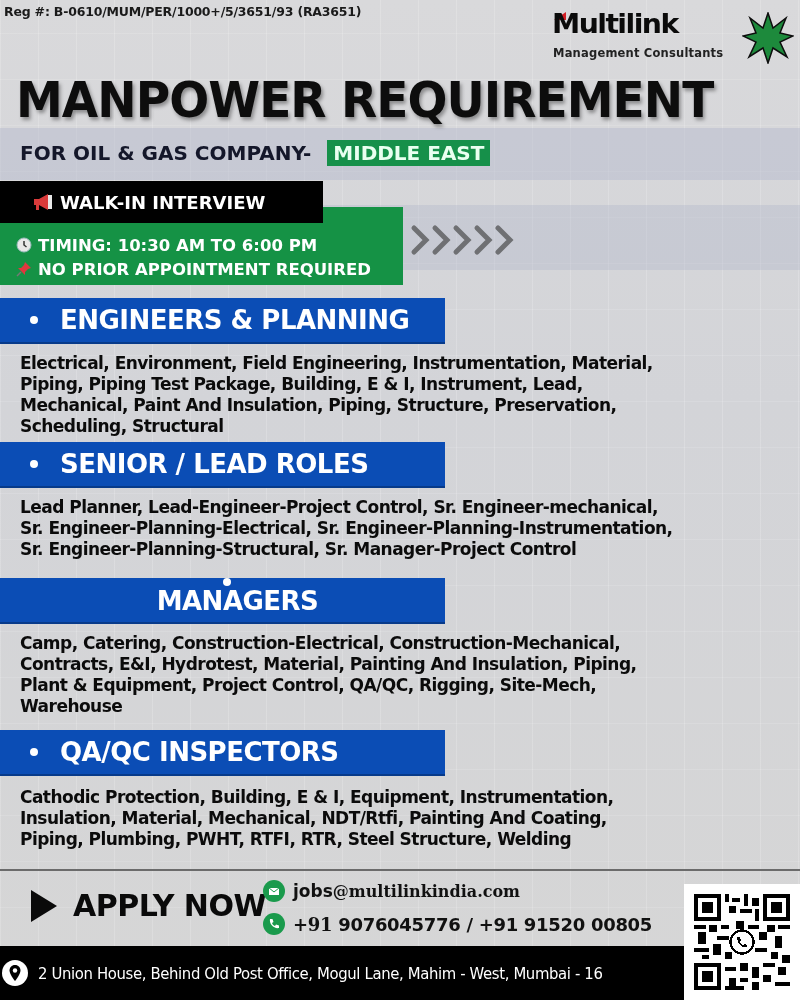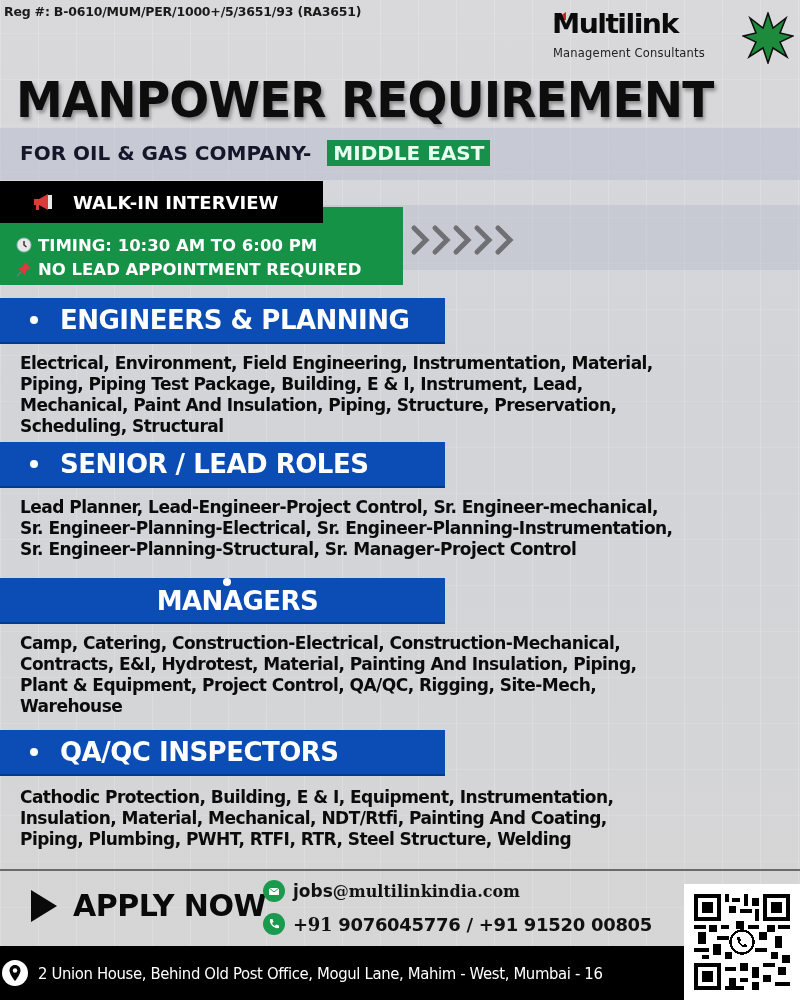--- a/index.html
+++ b/index.html
@@ -24,21 +24,21 @@
     }
     .logo { position: absolute; left: 550px; top: 6px; width: 248px; height: 60px; }
     .logo-word {
       position: absolute; left: 2px; top: 2px;
       font-family: "DejaVu Sans", sans-serif; font-weight: 900; font-size: 27px;
       color: #0b0b0b; letter-spacing: -1.5px; transform: scaleX(1.05); transform-origin: left;
     }
     .logo-red { position: absolute; left: 4px; top: 6px; width: 12px; height: 8px; background: #d31f26; clip-path: polygon(0 100%, 100% 0, 100% 100%); }
     .logo-sub {
       position: absolute; left: 3px; top: 40px;
-      font-family: "DejaVu Sans", sans-serif; font-size: 11.5px; font-weight: normal; color: #222; letter-spacing: 0.2px;
+      font-family: "DejaVu Sans", sans-serif; font-size: 11.5px; font-weight: bold; color: #222; letter-spacing: 0.2px;
     }
     .logo-star { position: absolute; left: 192px; top: 6px; width: 52px; height: 52px; }
     .title {
       position: absolute; left: 16px; top: 72px;
       font-family: "DejaVu Sans", sans-serif; font-weight: 900; font-size: 49px;
       color: #0d0d0d; letter-spacing: -1px; transform: scaleX(0.96); transform-origin: left;
       text-shadow: 2px 3px 4px rgba(0,0,0,0.35);
       white-space: nowrap;
     }
     .subtitle {
@@ -46,21 +46,21 @@
       font-family: "DejaVu Sans", sans-serif; font-weight: bold; font-size: 20px; color: #14172a;
       display: flex; align-items: center; white-space: nowrap;
     }
     .region {
       margin-left: 16px; background: #16904a; color: #e9fff0;
       padding: 1px 6px; font-size: 20px; font-weight: bold;
     }
     .walkin {
       position: absolute; left: 0; top: 181px; width: 323px; height: 42px;
       background: #000; color: #fff; font-weight: bold; font-size: 18px;
-      display: flex; align-items: center; padding-left: 32px; gap: 13px;
+      display: flex; align-items: center; padding-left: 32px;
     }
     .timing {
       position: absolute; left: 0; top: 207px; width: 403px; height: 78px;
       background: #159245; color: #fff; font-weight: bold; font-size: 16.5px;
       padding: 26px 0 7px 16px;
     }
     .timing-row { display: flex; align-items: center; height: 24px; white-space: nowrap; }
     .ico { display: inline-block; margin-right: 6px; }
     .chevrons { position: absolute; left: 410px; top: 224px; display: flex; gap: 1px; }
     .chev { width: 20px; height: 32px; }
@@ -127,21 +127,21 @@
       <circle cx="8" cy="8" r="7" fill="#e8e8e8" stroke="#9bb" stroke-width="1"></circle>
       <path d="M8 4 V8 L10.5 10" stroke="#333" stroke-width="1.5" fill="none"></path>
     </svg>
     <span>TIMING: 10:30 AM TO 6:00 PM</span>
   </div>
   <div class="timing-row">
     <svg class="ico" width="16" height="16" viewBox="0 0 16 16">
       <path d="M9 1 L15 7 L12 8 L9 11 L9 14 L2 7 L5 7 L8 4 Z" fill="#e0383e"></path>
       <path d="M5 11 L1 15" stroke="#777" stroke-width="1.5"></path>
     </svg>
-    <span>NO LEAD APPOINTMENT REQUIRED</span>
+    <span>NO PRIOR APPOINTMENT REQUIRED</span>
   </div>
 </div>
 
 <div class="walkin">
   <svg class="ico" width="22" height="18" viewBox="0 0 22 18">
     <path d="M2 6 H7 L16 1 V17 L7 12 H2 Z" fill="#d93a3a"></path>
     <rect x="16" y="2" width="4" height="14" fill="#e8e8e8"></rect>
     <rect x="4" y="12" width="3" height="5" fill="#d93a3a"></rect>
   </svg>
   <span>WALK-IN INTERVIEW</span>

